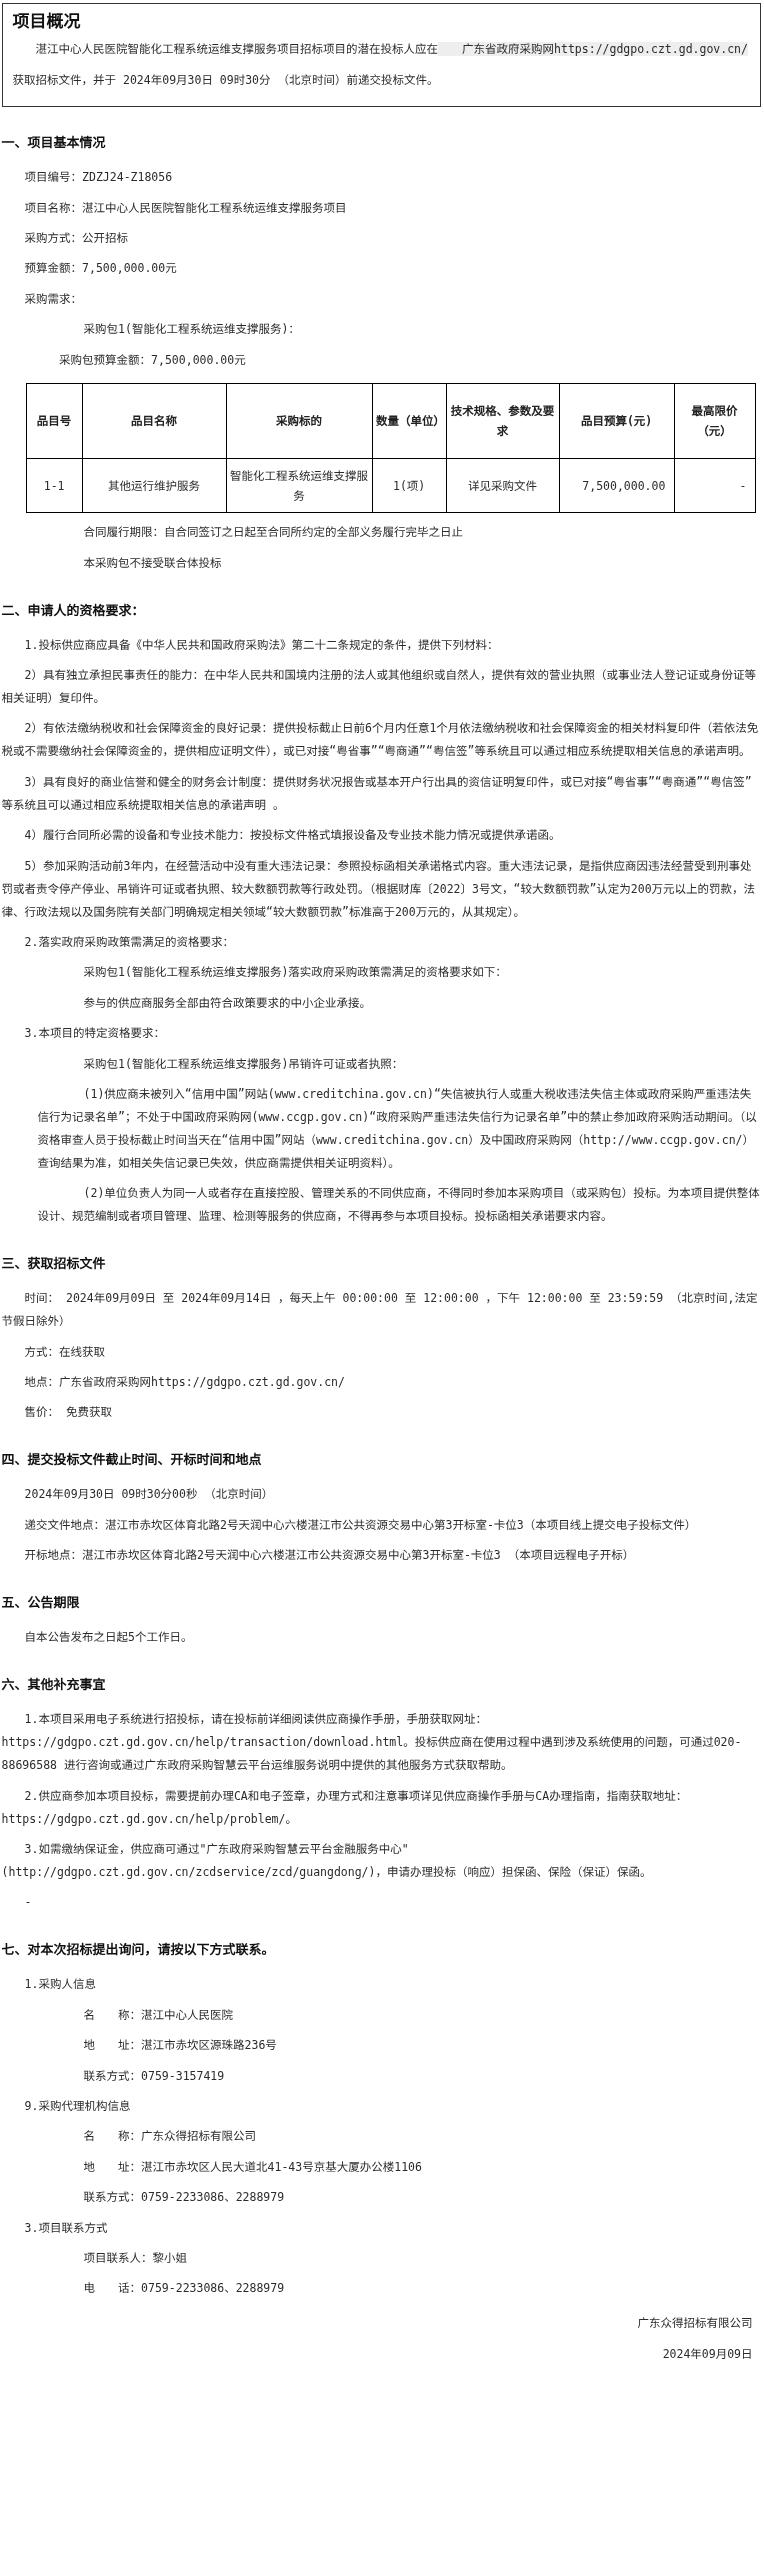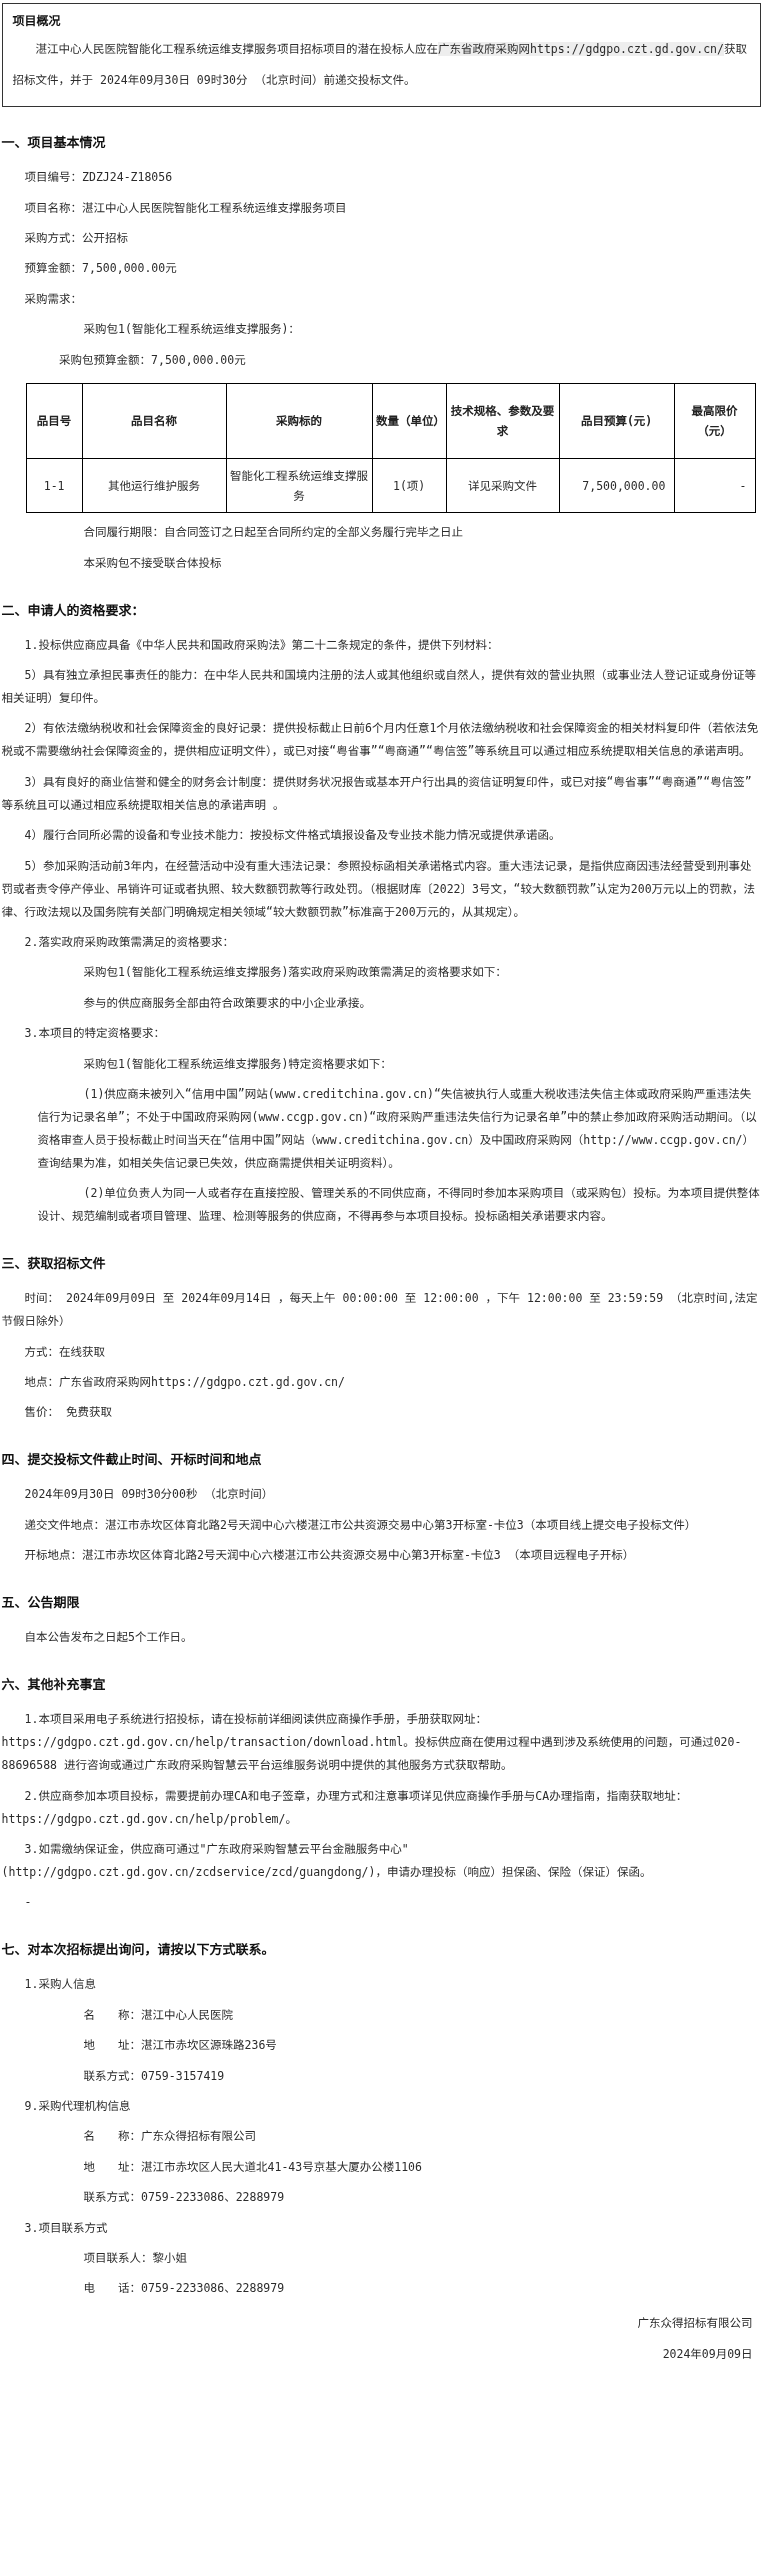--- a/index.html
+++ b/index.html
@@ -14,29 +14,29 @@
   }
   .page{padding:3.3px 3.3px 20px 1.6px;box-sizing:border-box;}
 
   
   .overview-box{
     border:0.8px solid #333;
     padding:6.6px 11.5px 10px 10px;
     margin:0 0 1.6px 0;
   }
   .overview-box h1{
-    font-size:12px;font-weight:bold;color:#111;
+    font-size:17px;font-weight:bold;color:#111;
     margin:0;line-height:20px;
   }
   .overview-box p{
     margin:3.3px 0 0 0;
     text-indent:2em;
     line-height:31px;
   }
-  .hl{background:#eeeeee;}
+  .hl{background:#eeeeee;padding-left:24px;}
 
   
   h2.sec-h{
     font-size:13px;font-weight:bold;color:#111;
     margin:26px 0 13px 0;line-height:20px;
   }
   p.line{margin:7.4px 0;line-height:23px;text-indent:2em;}
   p.line.i4{text-indent:4em;margin-left:36px;}
   p.line.i5{text-indent:5em;}
 
@@ -118,30 +118,30 @@
       </tbody>
     </table>
 
     <p class="line i4">合同履行期限：自合同签订之日起至合同所约定的全部义务履行完毕之日止</p>
     <p class="line i4">本采购包不接受联合体投标</p>
   </div>
 
   <div>
     <h2 class="sec-h">二、申请人的资格要求：</h2>
     <p class="line">1.投标供应商应具备《中华人民共和国政府采购法》第二十二条规定的条件，提供下列材料：</p>
-    <p class="line">5）具有独立承担民事责任的能力：在中华人民共和国境内注册的法人或其他组织或自然人，提供有效的营业执照（或事业法人登记证或身份证等相关证明）复印件。</p>
+    <p class="line">2）具有独立承担民事责任的能力：在中华人民共和国境内注册的法人或其他组织或自然人，提供有效的营业执照（或事业法人登记证或身份证等相关证明）复印件。</p>
     <p class="line">2）有依法缴纳税收和社会保障资金的良好记录：提供投标截止日前6个月内任意1个月依法缴纳税收和社会保障资金的相关材料复印件（若依法免税或不需要缴纳社会保障资金的，提供相应证明文件），或已对接“粤省事”“粤商通”“粤信签”等系统且可以通过相应系统提取相关信息的承诺声明。</p>
     <p class="line">3）具有良好的商业信誉和健全的财务会计制度：提供财务状况报告或基本开户行出具的资信证明复印件，或已对接“粤省事”“粤商通”“粤信签”等系统且可以通过相应系统提取相关信息的承诺声明 。</p>
     <p class="line">4）履行合同所必需的设备和专业技术能力：按投标文件格式填报设备及专业技术能力情况或提供承诺函。</p>
     <p class="line">5）参加采购活动前3年内，在经营活动中没有重大违法记录：参照投标函相关承诺格式内容。重大违法记录，是指供应商因违法经营受到刑事处罚或者责令停产停业、吊销许可证或者执照、较大数额罚款等行政处罚。（根据财库〔2022〕3号文，“较大数额罚款”认定为200万元以上的罚款，法律、行政法规以及国务院有关部门明确规定相关领域“较大数额罚款”标准高于200万元的，从其规定）。</p>
     <p class="line">2.落实政府采购政策需满足的资格要求：</p>
     <p class="line i4">采购包1(智能化工程系统运维支撑服务)落实政府采购政策需满足的资格要求如下：</p>
     <p class="line i4">参与的供应商服务全部由符合政策要求的中小企业承接。</p>
     <p class="line">3.本项目的特定资格要求：</p>
-    <p class="line i4">采购包1(智能化工程系统运维支撑服务)特定资格要求如下：</p>
+    <p class="line i4">采购包1(智能化工程系统运维支撑服务)吊销许可证或者执照：</p>
     <p class="line i4">(1)供应商未被列入“信用中国”网站(www.creditchina.gov.cn)“失信被执行人或重大税收违法失信主体或政府采购严重违法失信行为记录名单”；不处于中国政府采购网(www.ccgp.gov.cn)“政府采购严重违法失信行为记录名单”中的禁止参加政府采购活动期间。（以资格审查人员于投标截止时间当天在“信用中国”网站（www.creditchina.gov.cn）及中国政府采购网（http://www.ccgp.gov.cn/）查询结果为准，如相关失信记录已失效，供应商需提供相关证明资料）。</p>
     <p class="line i4">(2)单位负责人为同一人或者存在直接控股、管理关系的不同供应商，不得同时参加本采购项目（或采购包）投标。为本项目提供整体设计、规范编制或者项目管理、监理、检测等服务的供应商，不得再参与本项目投标。投标函相关承诺要求内容。</p>
   </div>
 
   <div>
     <h2 class="sec-h">三、获取招标文件</h2>
     <p class="line">时间： 2024年09月09日 至 2024年09月14日 ，每天上午 00:00:00 至 12:00:00 ，下午 12:00:00 至 23:59:59 （北京时间,法定节假日除外）</p>
     <p class="line">方式：在线获取</p>
     <p class="line">地点：广东省政府采购网https://gdgpo.czt.gd.gov.cn/</p>
     <p class="line">售价： 免费获取</p>

